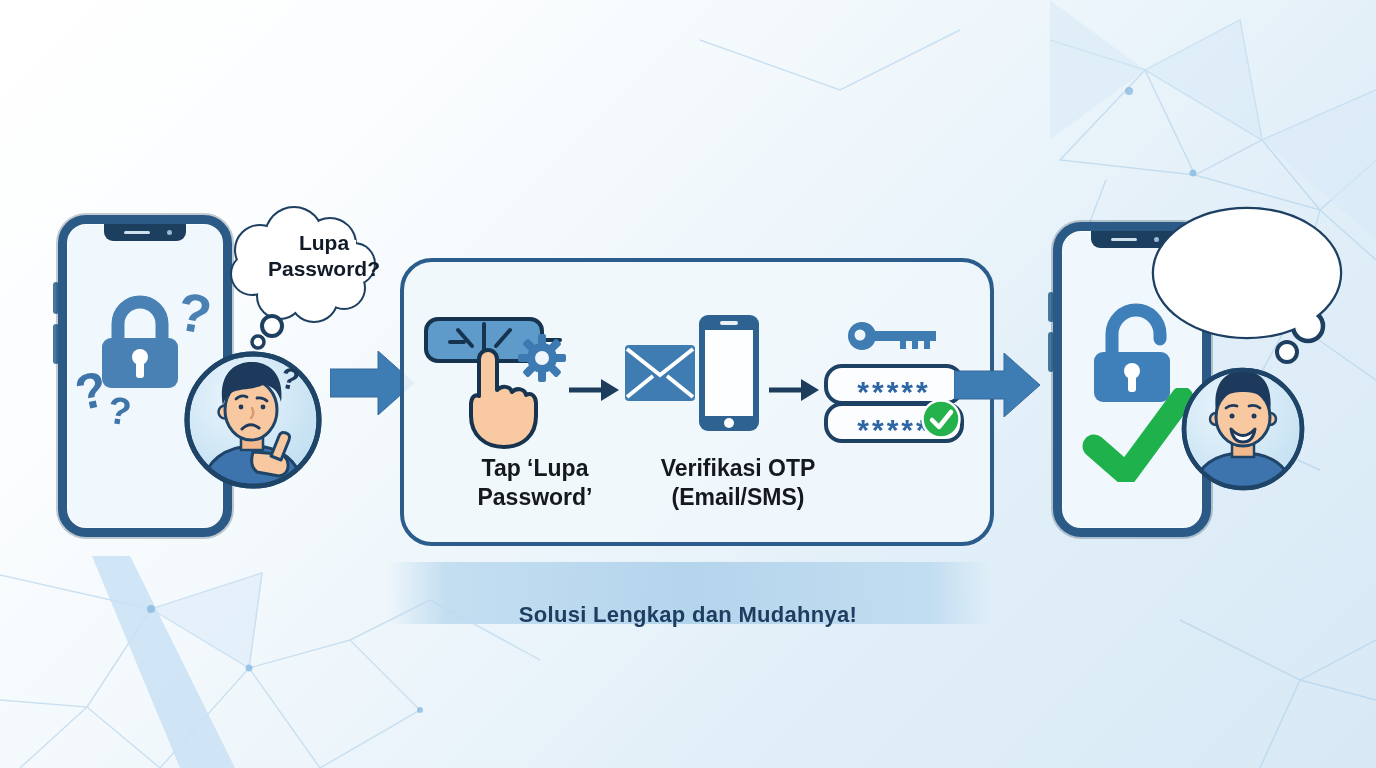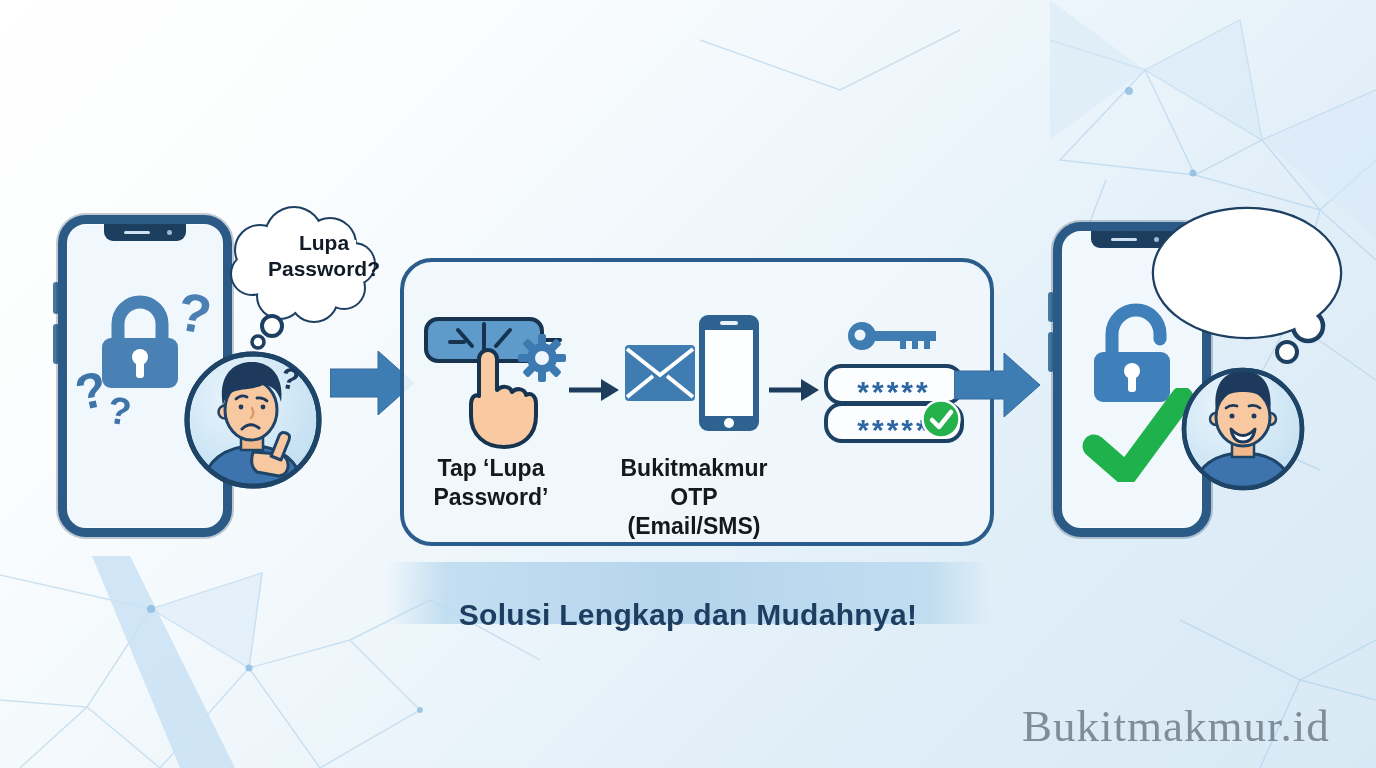--- a/index.html
+++ b/index.html
@@ -19,31 +19,31 @@
     width:82px;height:17px;background:#1c3f60;border-radius:0 0 9px 9px;}
   .notch .spk{position:absolute;left:20px;top:7px;width:26px;height:3px;background:#cfe0ee;border-radius:2px;}
   .notch .cam{position:absolute;right:14px;top:6px;width:5px;height:5px;background:#9fb9d4;border-radius:50%;}
   .sidebtn{position:absolute;width:6px;background:#44789f;border-radius:3px;}
   
   .qmark{position:absolute;font-weight:bold;color:#3f74a8;line-height:1;}
   
   .flowbox{position:absolute;left:400px;top:258px;width:586px;height:280px;
     border:4px solid #2b5d8c;border-radius:32px;background:rgba(240,247,252,.92);}
   .steplabel{position:absolute;top:192px;width:180px;text-align:center;
-    font-size:23px;font-weight:bold;color:#15181c;line-height:1.25;}
+    font-size:23px;font-weight:bold;color:#15181c;line-height:1.25;padding-left:44px;}
   .pwfield{position:absolute;width:132px;height:33px;background:#fbfdfe;
     border:4px solid #1d4163;border-radius:18px;display:flex;align-items:center;justify-content:center;}
   .mask{font-size:30px;font-weight:bold;color:#2d66a3;letter-spacing:3px;line-height:1;transform:translateY(7px);}
   
   .bubbletext{position:absolute;text-align:center;font-weight:bold;color:#101b27;}
   
   .banner{position:absolute;left:386px;top:562px;width:604px;height:62px;
     display:flex;align-items:center;justify-content:center;border-radius:6px;
     background:linear-gradient(90deg,rgba(188,218,239,0) 0%,rgba(188,218,239,.85) 10%,rgba(178,211,236,.95) 50%,rgba(188,218,239,.85) 90%,rgba(188,218,239,0) 100%);}
-  .banner span{font-size:30px;font-weight:bold;color:#1d3e60;letter-spacing:.3px;margin-top:44px;}
+  .banner span{font-size:22px;font-weight:bold;color:#1d3e60;letter-spacing:.3px;margin-top:44px;}
   .watermark{position:absolute;left:1022px;top:700px;width:340px;
     font-family:"Liberation Serif",serif;font-size:45px;color:#7f8c99;letter-spacing:1px;}
 </style>
 </head>
 <body>
 
 <div class="canvas">
 
   <svg class="abs" width="1376" height="768" style="left:0;top:0;">
     <g stroke="#a8cce8" stroke-width="1.4" opacity="0.55" fill="none">
@@ -246,21 +246,21 @@
     <div class="pwfield" style="left:420px;top:140px;">
       <span class="mask">*****</span>
     </div>
     <svg class="abs" width="42" height="42" viewBox="0 0 42 42" style="left:516px;top:136px;">
       <circle cx="21" cy="21" r="18.5" fill="#25b14b" stroke="#ffffff" stroke-width="2.5"></circle>
       <polyline points="12,22 19,29 31,14" fill="none" stroke="#ffffff" stroke-width="4.5" stroke-linecap="round" stroke-linejoin="round"></polyline>
     </svg>
 
     <div class="steplabel preline" style="left:-3px;">Tap ‘Lupa
 Password’</div>
-    <div class="steplabel preline" style="left:200px;">Bukitmakmur OTP
+    <div class="steplabel preline" style="left:200px;">Verifikasi OTP
 (Email/SMS)</div>
   </div>
 
   <svg class="abs" width="86" height="64" viewBox="0 0 86 64" style="left:954px;top:353px;z-index:30;">
     <polygon points="0,18 50,18 50,0 86,32 50,64 50,46 0,46" fill="#3e7db3" stroke="#35699a" stroke-width="1"></polygon>
   </svg>
 
   <div class="sidebtn" style="left:1048px;top:292px;height:30px;"></div>
   <div class="sidebtn" style="left:1048px;top:332px;height:40px;"></div>
 
@@ -309,15 +309,14 @@
     <circle cx="64" cy="64" r="59" fill="none" stroke="#1e4468" stroke-width="4.5"></circle>
   </svg>
 
   <svg class="abs" width="200" height="164" viewBox="0 0 200 164" style="left:1150px;top:204px;">
     <ellipse cx="97" cy="69" rx="93" ry="64" fill="#ffffff" stroke="#1d3f61" stroke-width="4.5"></ellipse>
     <circle cx="158" cy="122" r="15" fill="#ffffff" stroke="#1d3f61" stroke-width="4.5"></circle>
     <ellipse cx="97" cy="69" rx="93" ry="64" fill="#ffffff"></ellipse>
     <circle cx="137" cy="148" r="10" fill="#ffffff" stroke="#1d3f61" stroke-width="4"></circle>
   </svg>
 
-  <div class="watermark">Bukitmakmur.id</div>
 
 </div>
 
 </body></html>

